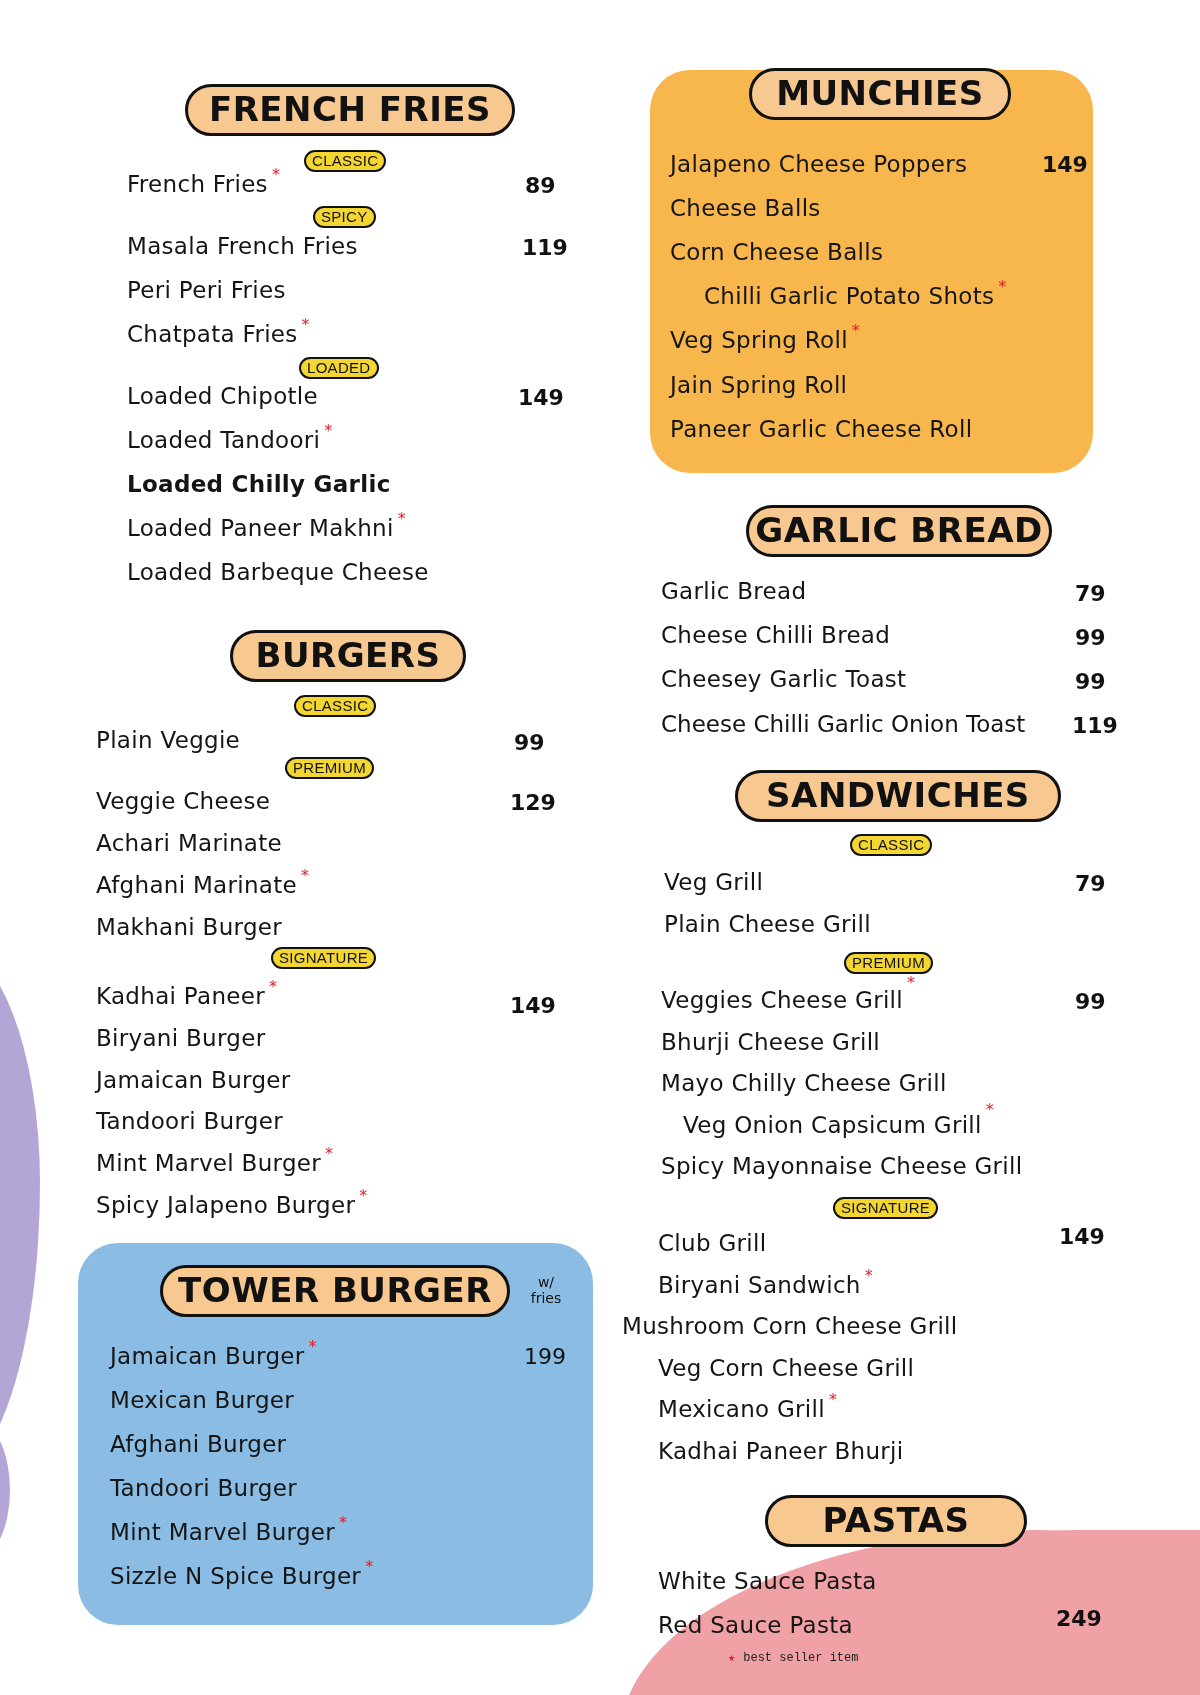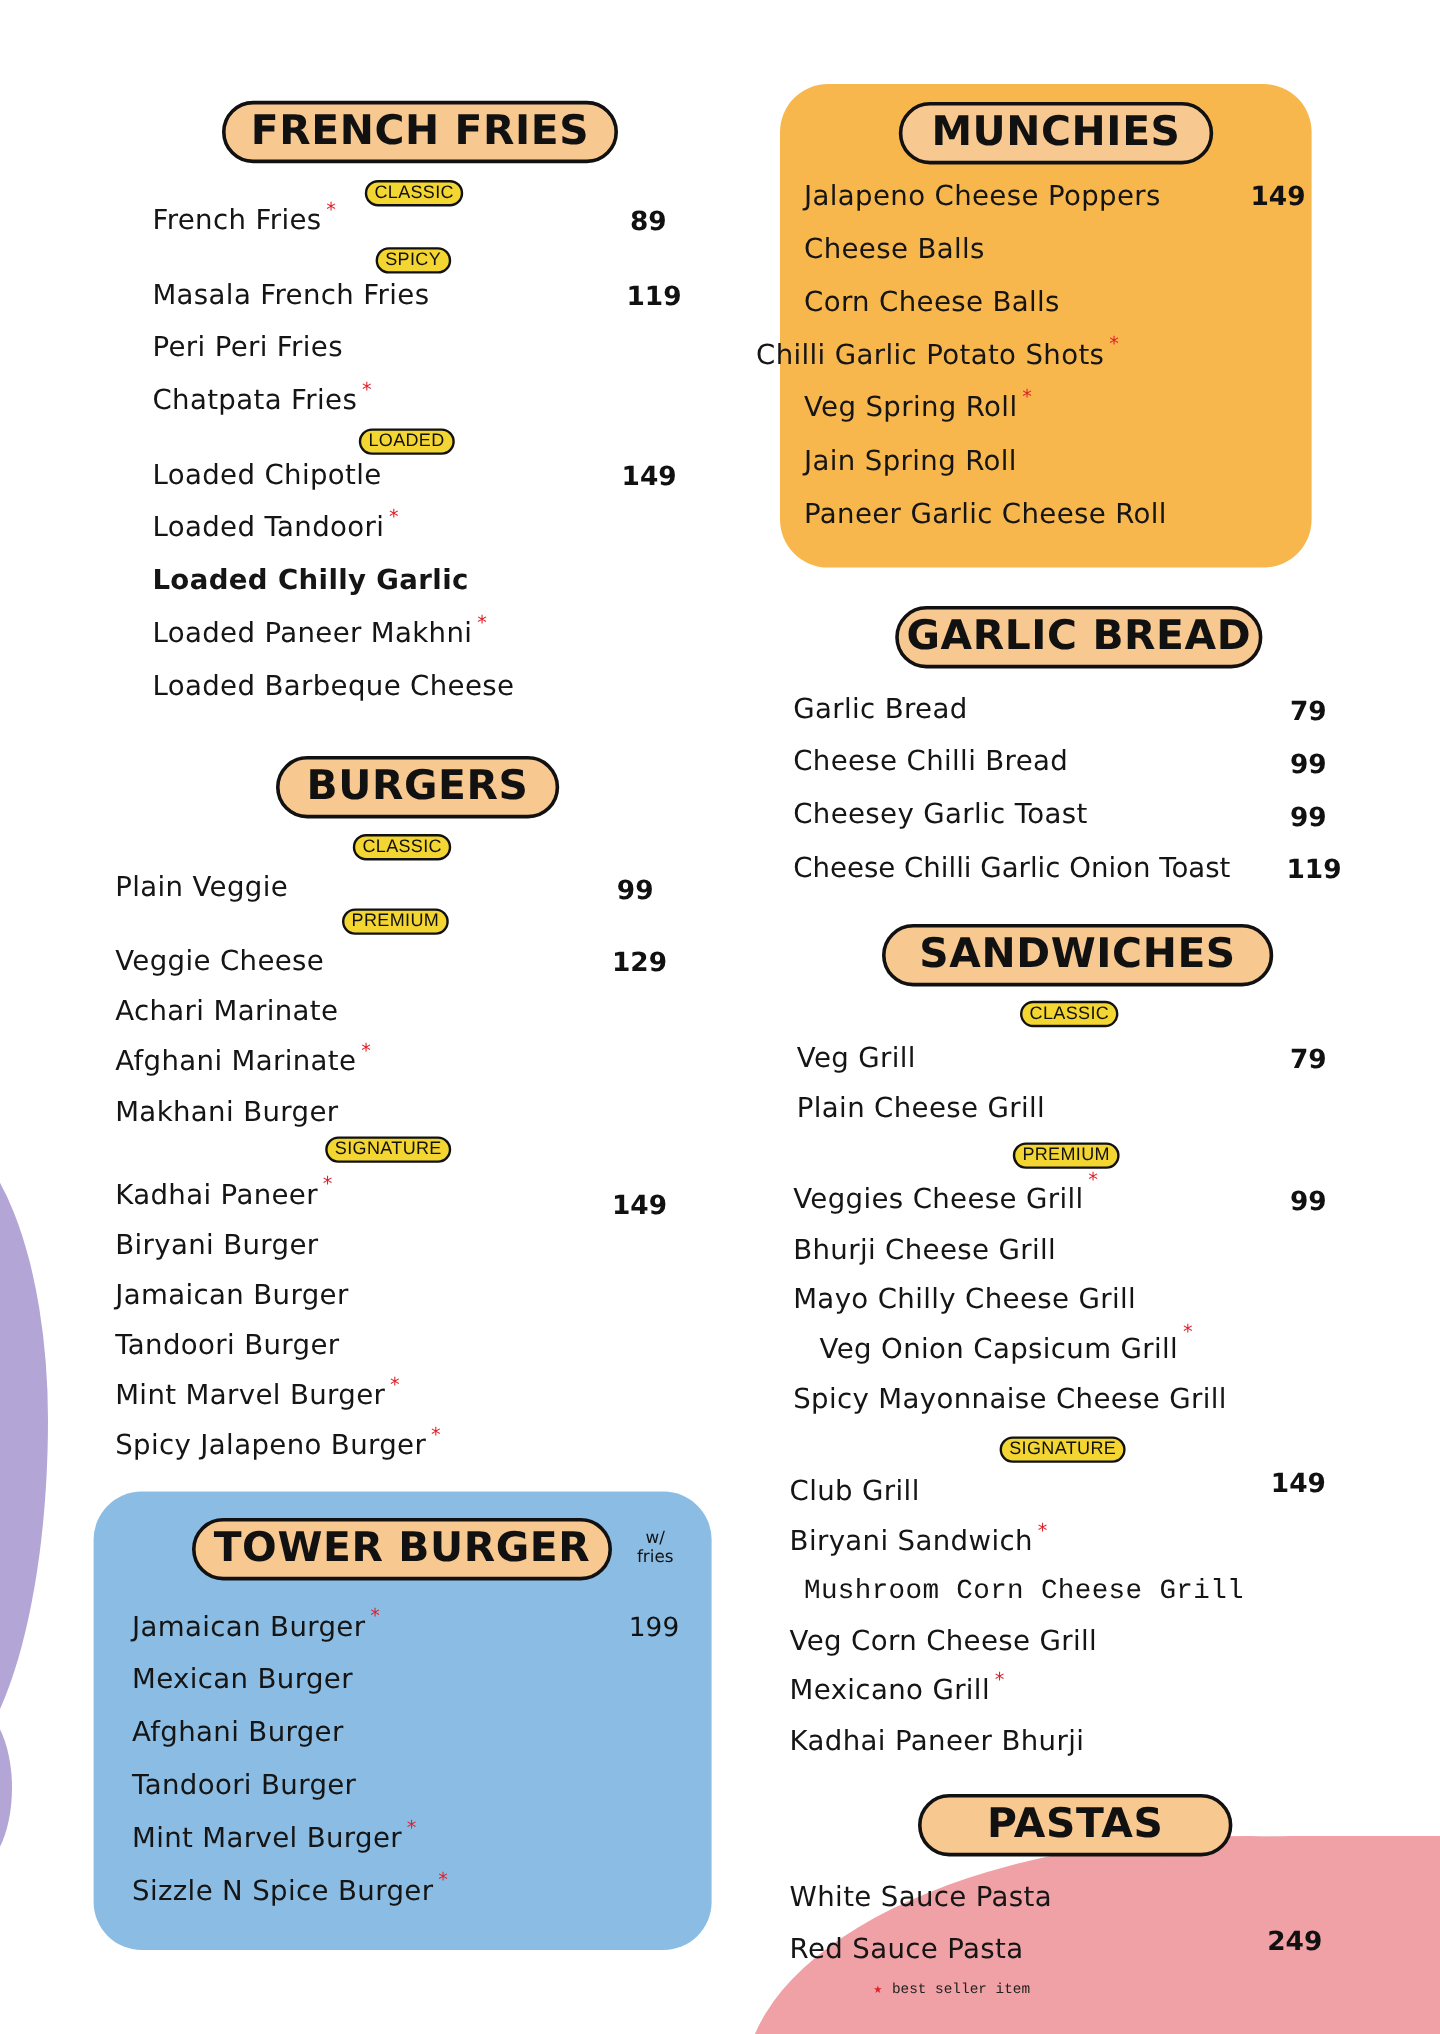--- a/index.html
+++ b/index.html
@@ -121,26 +121,26 @@
 </div>
 <div class="item" style="left:110px; top:1343px;"><span>Jamaican Burger</span><span class="star">*</span></div>
 <div class="price light" style="left:524px; top:1344px;">199</div>
 <div class="item" style="left:110px; top:1387px;">Mexican Burger</div>
 <div class="item" style="left:110px; top:1431px;">Afghani Burger</div>
 <div class="item" style="left:110px; top:1475px;">Tandoori Burger</div>
 <div class="item" style="left:110px; top:1519px;"><span>Mint Marvel Burger</span><span class="star">*</span></div>
 <div class="item" style="left:110px; top:1563px;"><span>Sizzle N Spice Burger</span><span class="star">*</span></div>
 
 <div class="section box-orange" style="left:650px; top:70px; width:443px; height:403px;"></div>
-<div class="pill" style="left:749px; top:85px; width:262px;">MUNCHIES</div>
+<div class="pill" style="left:749px; top:68px; width:262px;">MUNCHIES</div>
 <div class="item" style="left:670px; top:151px;">Jalapeno Cheese Poppers</div>
 <div class="price" style="left:1042px; top:152px;">149</div>
 <div class="item" style="left:670px; top:195px;">Cheese Balls</div>
 <div class="item" style="left:670px; top:239px;">Corn Cheese Balls</div>
-<div class="item" style="left:630px; top:283px;text-align:right;"><span>Chilli Garlic Potato Shots</span><span class="star">*</span></div>
+<div class="item" style="left:704px; top:283px;text-align:right;"><span>Chilli Garlic Potato Shots</span><span class="star">*</span></div>
 <div class="item" style="left:670px; top:327px;"><span>Veg Spring Roll</span><span class="star">*</span></div>
 <div class="item" style="left:670px; top:372px;">Jain Spring Roll</div>
 <div class="item" style="left:670px; top:416px;">Paneer Garlic Cheese Roll</div>
 
 <div>
   <div class="pill" style="left:746px; top:505px; width:306px;">GARLIC BREAD</div>
   <div class="item" style="left:661px; top:578px;">Garlic Bread</div>
   <div class="price" style="left:1075px; top:581px;">79</div>
   <div class="item" style="left:661px; top:622px;">Cheese Chilli Bread</div>
   <div class="price" style="left:1075px; top:625px;">99</div>
@@ -160,21 +160,21 @@
   <div class="item" style="left:661px; top:987px;"><span>Veggies Cheese Grill</span><span class="star" style="top:-14px;">*</span></div>
   <div class="price" style="left:1075px; top:989px;">99</div>
   <div class="item" style="left:661px; top:1029px;">Bhurji Cheese Grill</div>
   <div class="item" style="left:661px; top:1070px;">Mayo Chilly Cheese Grill</div>
   <div class="item" style="left:661px; top:1112px;margin-left:22px;"><span>Veg Onion Capsicum Grill</span><span class="star" style="top:-12px;">*</span></div>
   <div class="item" style="left:661px; top:1153px;">Spicy Mayonnaise Cheese Grill</div>
   <div class="tag" style="left:833px; top:1197px;">SIGNATURE</div>
   <div class="item" style="left:658px; top:1230px;">Club Grill</div>
   <div class="price" style="left:1059px; top:1224px;">149</div>
   <div class="item" style="left:658px; top:1272px;"><span>Biryani Sandwich</span><span class="star">*</span></div>
-  <div class="item" style="left:670px; top:1313px;font-family:Liberation Mono, monospace;">Mushroom Corn Cheese Grill</div>
+  <div class="item" style="left:622px; top:1313px;">Mushroom Corn Cheese Grill</div>
   <div class="item" style="left:658px; top:1355px;">Veg Corn Cheese Grill</div>
   <div class="item" style="left:658px; top:1396px;"><span>Mexicano Grill</span><span class="star">*</span></div>
   <div class="item" style="left:658px; top:1438px;">Kadhai Paneer Bhurji</div>
 </div>
 
 <div>
   <div class="pill" style="left:765px; top:1495px; width:262px;">PASTAS</div>
   <div class="item" style="left:658px; top:1568px;">White Sauce Pasta</div>
   <div class="price" style="left:1056px; top:1570px;margin-top:36px;">249</div>
   <div class="item" style="left:658px; top:1612px;">Red Sauce Pasta</div>

